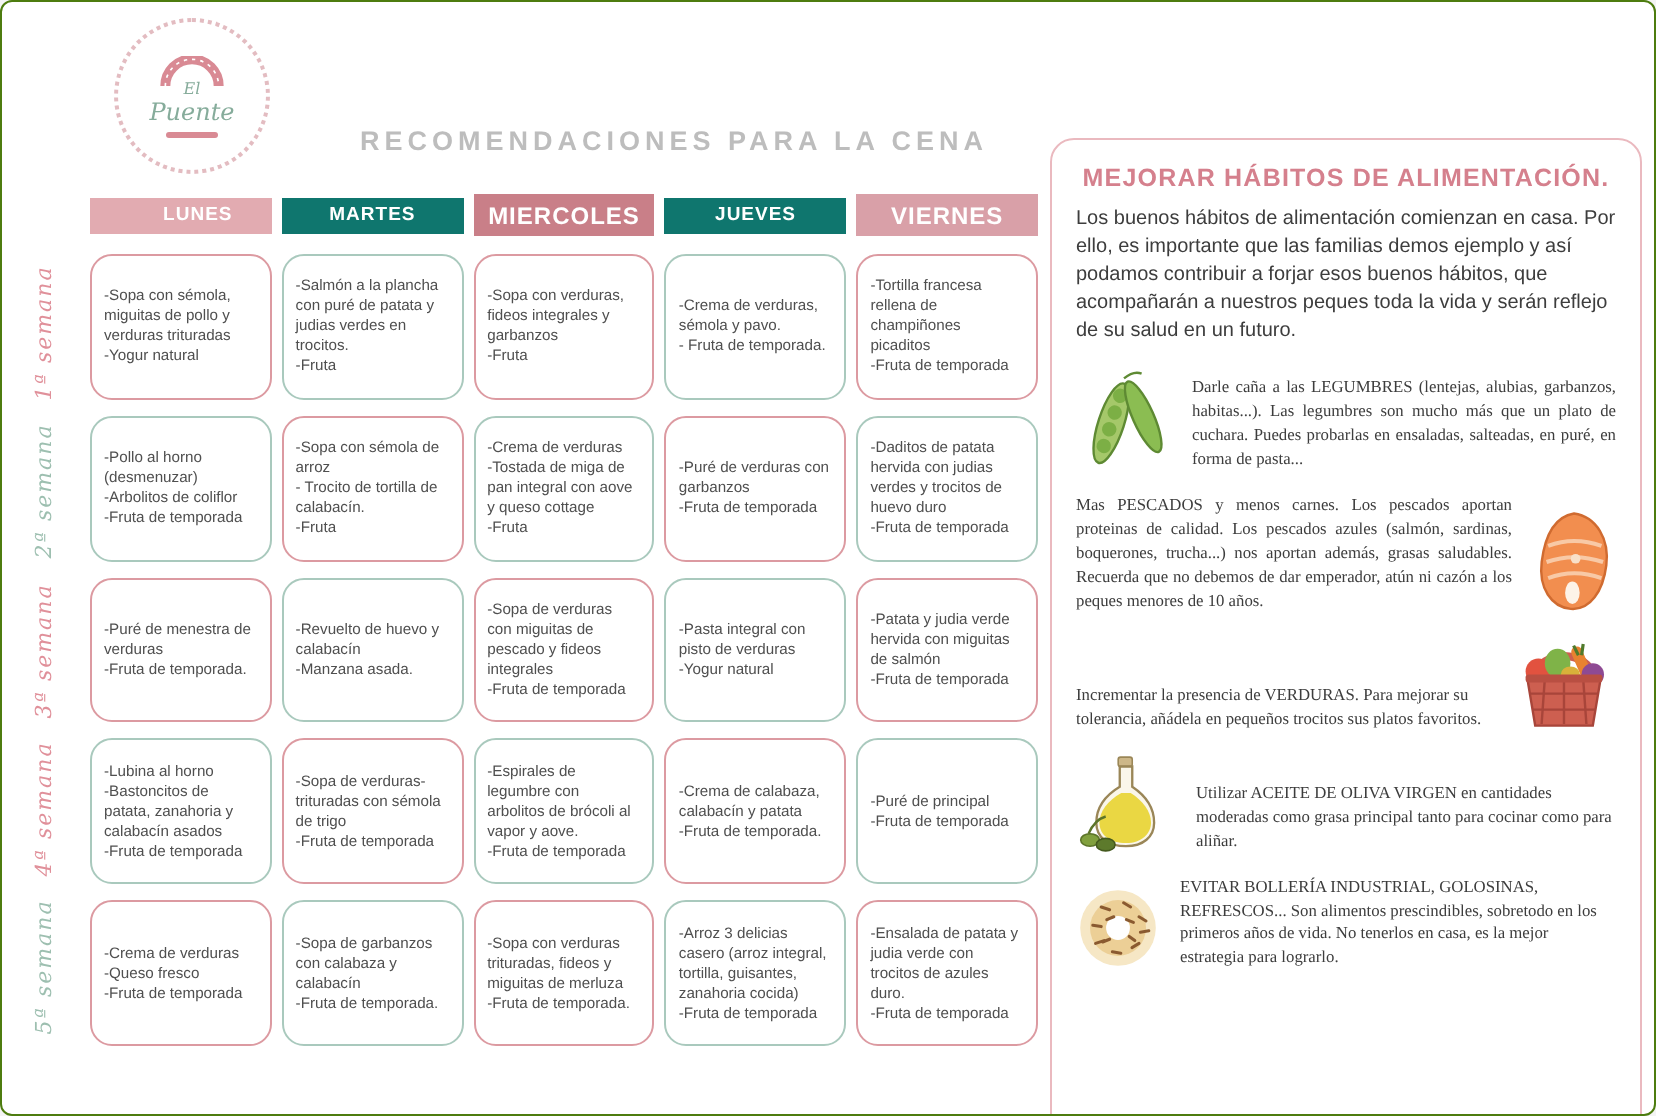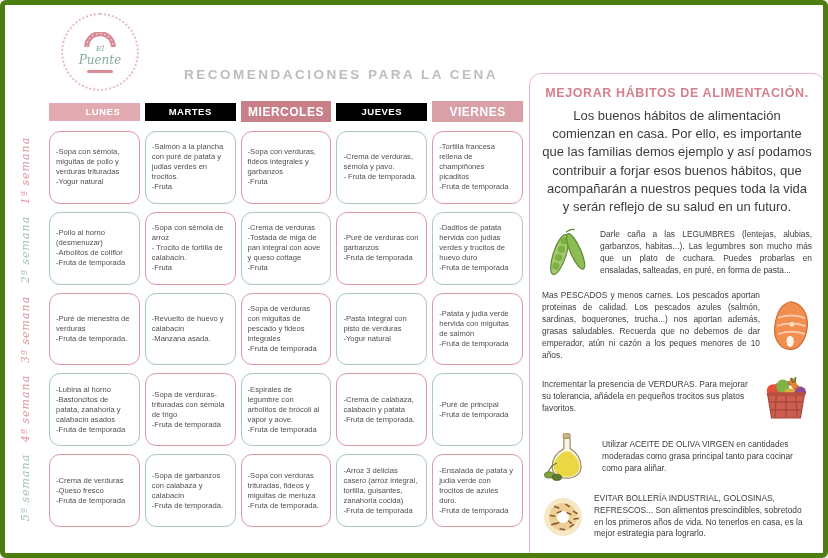--- a/index.html
+++ b/index.html
@@ -1,37 +1,37 @@
 <!DOCTYPE html>
 <html><head>
 <meta charset="utf-8">
 <style>
   * { margin:0; padding:0; box-sizing:border-box; }
   html,body { width:828px; height:558px; background:#f4f4f4; font-family:"Liberation Sans","DejaVu Sans",sans-serif; }
-  .page { position:relative; width:828px; height:558px; background:#ffffff; border:5px solid #4d7c0f; border-radius:6px; overflow:hidden; }
+  .page { position:relative; width:828px; height:558px; background:#ffffff; border:1px solid #4d7c0f; border-radius:6px; overflow:hidden; }
 
   
   .logo { position:absolute; left:56px; top:8px; width:78px; height:78px; border-radius:50%;
           border:2px dotted #e3bcc1; display:flex; flex-direction:column; align-items:center; justify-content:center; background:#fff; }
   .logo .arch { margin-bottom:-2px; }
   .logo-name { font-family:"DejaVu Serif","Liberation Serif",serif; font-style:italic; color:#86ac9b; font-size:12px; line-height:1; text-align:center; }
   .logo-name .l1 { font-size:8px; display:block; margin-bottom:1px; }
   .logo-sub { width:26px; height:3px; background:#d98a94; border-radius:2px; margin-top:4px; }
 
   
   .main-title { position:absolute; left:150px; top:62px; width:372px; text-align:center;
                 font-size:13.5px; font-weight:bold; letter-spacing:2.5px; color:#bdbdbd; }
 
   
   .day-headers { position:absolute; left:44px; top:96px; width:474px; display:grid;
                  grid-template-columns:repeat(5,1fr); gap:5px; align-items:center; }
   .day-hdr { height:18px; display:flex; align-items:center; justify-content:center;
              color:#ffffff; font-weight:bold; font-size:9.5px; letter-spacing:0.5px; }
   .hdr-pink  { background:#e2abb1;padding-left:17px; }
-  .hdr-green { background:#000000; }
+  .hdr-green { background:#0f766e; }
   .hdr-red   { background:#c97f88; height:21px; font-size:12px; }
   .hdr-pinkbig { background:#d9a0a8; height:21px; font-size:12px; }
 
   
   .week-labels { position:absolute; left:8px; top:126px; width:26px; height:396px;
                  display:flex; flex-direction:column; }
   .week-label { flex:1; display:flex; align-items:center; justify-content:center; }
   .week-label span { transform:rotate(-90deg); white-space:nowrap; font-family:"DejaVu Serif","Liberation Serif",serif;
                      font-style:italic; font-size:11px; letter-spacing:1px; }
   .wk-pink  { color:#e0909a; }
@@ -43,22 +43,22 @@
   .menu-row { display:grid; grid-template-columns:repeat(5,1fr); column-gap:5px; }
   .cell { border-radius:11px; padding:4px 6px; font-size:7.6px; line-height:1.32; color:#4f4f4f;
           display:flex; align-items:center; white-space:pre-line; background:#fff; }
   .b-pink  { border:1.2px solid #dc9aa1; }
   .b-green { border:1.2px solid #a9c9bd; }
 
   
   .tips-panel { position:absolute; left:524px; top:48px; width:296px; height:500px;
                 border:1.5px solid #eab9bf; border-radius:12px; padding:12px 12px 6px 12px; background:#fff;margin-top:20px; }
   .tips-title { text-align:center; color:#d5808d; font-weight:bold; font-size:12.5px; letter-spacing:0.6px; margin-bottom:7px; }
-  .tips-intro { font-size:13px; line-height:1.4; color:#3d3d3d;text-align:center; }
-  .tip { display:flex; align-items:center; gap:10px; margin-top:11px; }
+  .tips-intro { font-size:10px; line-height:1.4; color:#3d3d3d; }
+  .tip { display:flex; align-items:flex-end; gap:10px; margin-top:11px;font-family:Liberation Serif, serif; }
   .tip-text { flex:1; font-size:8.4px; line-height:1.42; color:#3d3d3d; }
   .tip-text.just { text-align:justify; }
   .tip-icon { flex:0 0 auto; display:flex; align-items:center; justify-content:center; }
 </style>
 </head>
 <body>
 
 <div class="page">
 
   <div class="logo">

